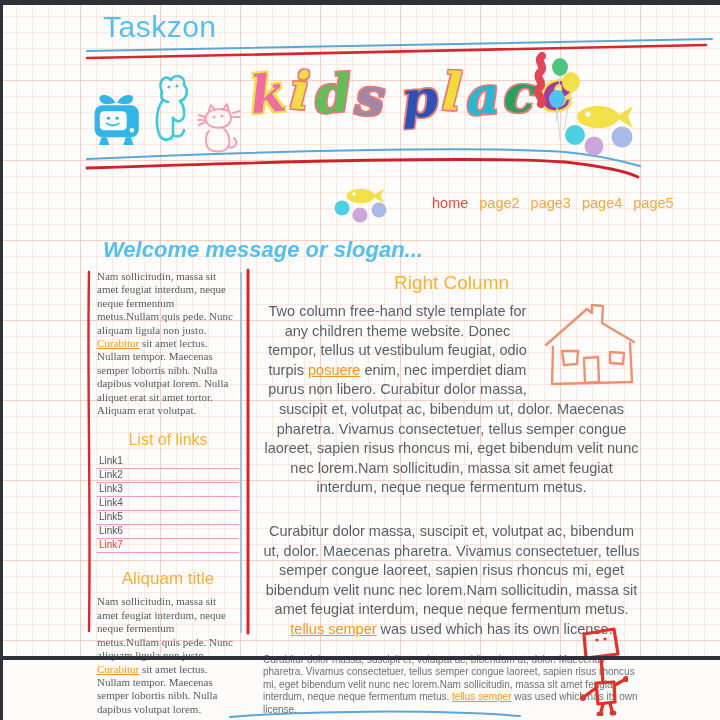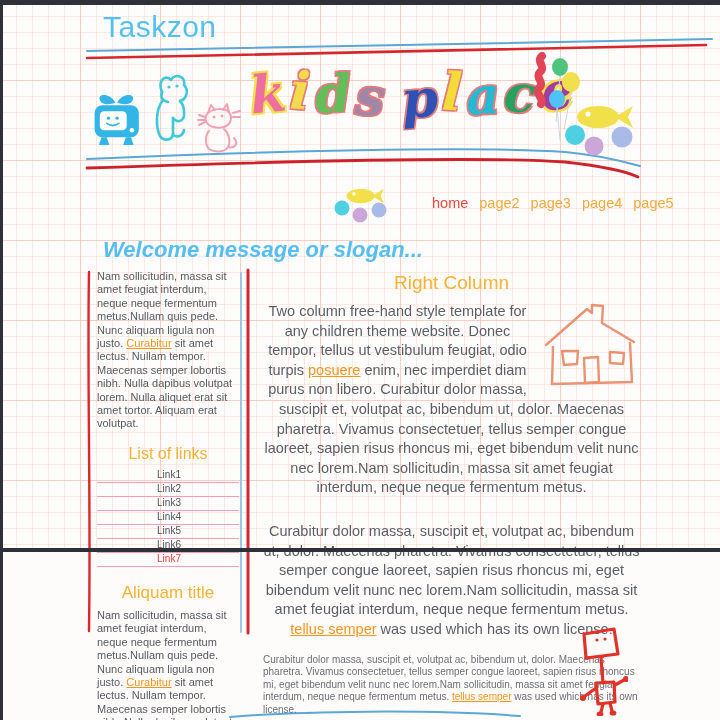--- a/index.html
+++ b/index.html
@@ -1,17 +1,17 @@
 <!DOCTYPE html>
 <html><head>
 <meta charset="utf-8">
 <style>
   html,body{margin:0;padding:0;}
   body{width:720px;height:720px;overflow:hidden;background:#fefcfb;font-family:"Liberation Sans",sans-serif;}
-  .page{position:relative;width:720px;height:552px;
+  .page{position:relative;width:720px;height:660px;
     background-color:#fffdfc;
     background-image:
       linear-gradient(to right, rgba(242,185,172,.55) 1px, transparent 1px),
       linear-gradient(to bottom, rgba(242,185,172,.55) 1px, transparent 1px),
       linear-gradient(to right, rgba(248,216,207,.55) 1px, transparent 1px),
       linear-gradient(to bottom, rgba(248,216,207,.55) 1px, transparent 1px);
     background-size:80px 80px,80px 80px,16px 16px,16px 16px;
   }
   .edge{position:absolute;background:#2e3238;z-index:30;}
   .edge.top{left:0;top:0;width:720px;height:5px;}
@@ -41,27 +41,27 @@
   .nav-links{left:432px;top:195px;font-size:14.5px;z-index:6;}
   .nav-links a{text-decoration:none;color:#f6a83c;margin-right:11px;cursor:pointer;}
   .nav-links a.active{color:#e8493b;}
   .welcome{left:103px;top:237px;font-size:22px;font-weight:bold;color:#55bef3;z-index:5;font-style:italic;}
   
   .leftcol{left:97px;top:270px;width:142px;z-index:5;}
   .rightcol{left:263px;top:272px;width:377px;z-index:5;}
   h2.htitle{font-weight:400;color:#f8b133;text-align:center;margin:0 0 6px 0;}
   .leftcol h2.htitle{font-size:17px;}
   .rightcol h2.htitle{font-size:19px;margin-bottom:8px;}
-  .leftcol p{margin:0 0 14px 0;font-size:11px;line-height:13.4px;color:#565b61;}
+  .leftcol p{margin:0 0 14px 0;font-size:11px;line-height:13.4px;color:#565b61;font-family:Liberation Serif, serif;}
   .rightcol p.big{margin:0 0 14px 0;font-size:14.5px;line-height:19.6px;color:#5a5f66;text-align:center;}
   .rightcol p.small{margin:14px 0 0 0;font-size:10px;line-height:12.6px;color:#6b7076;}
   a.lnk{color:#f7941e;text-decoration:underline;cursor:pointer;}
   .linklist{margin-top:4px;margin-bottom:16px;}
   .linklist a{display:block;font-size:10px;line-height:10px;color:#4e545a;text-decoration:none;
-    padding:1px 0 2px 2px;border-bottom:1.5px solid #f69cb8;cursor:pointer;text-align:center;}
+    padding:1px 0 2px 2px;border-bottom:1.5px solid #f69cb8;cursor:pointer;}
   .linklist a.red{color:#e8403a;}
   .house{float:right;width:100px;height:86px;margin:0 0 4px 8px;}
   .gap{height:10px;}
 </style>
 </head>
 <body>
 
 <div class="page">
 
   <svg class="overlay" width="720" height="720" viewBox="0 0 720 720" fill="none">

